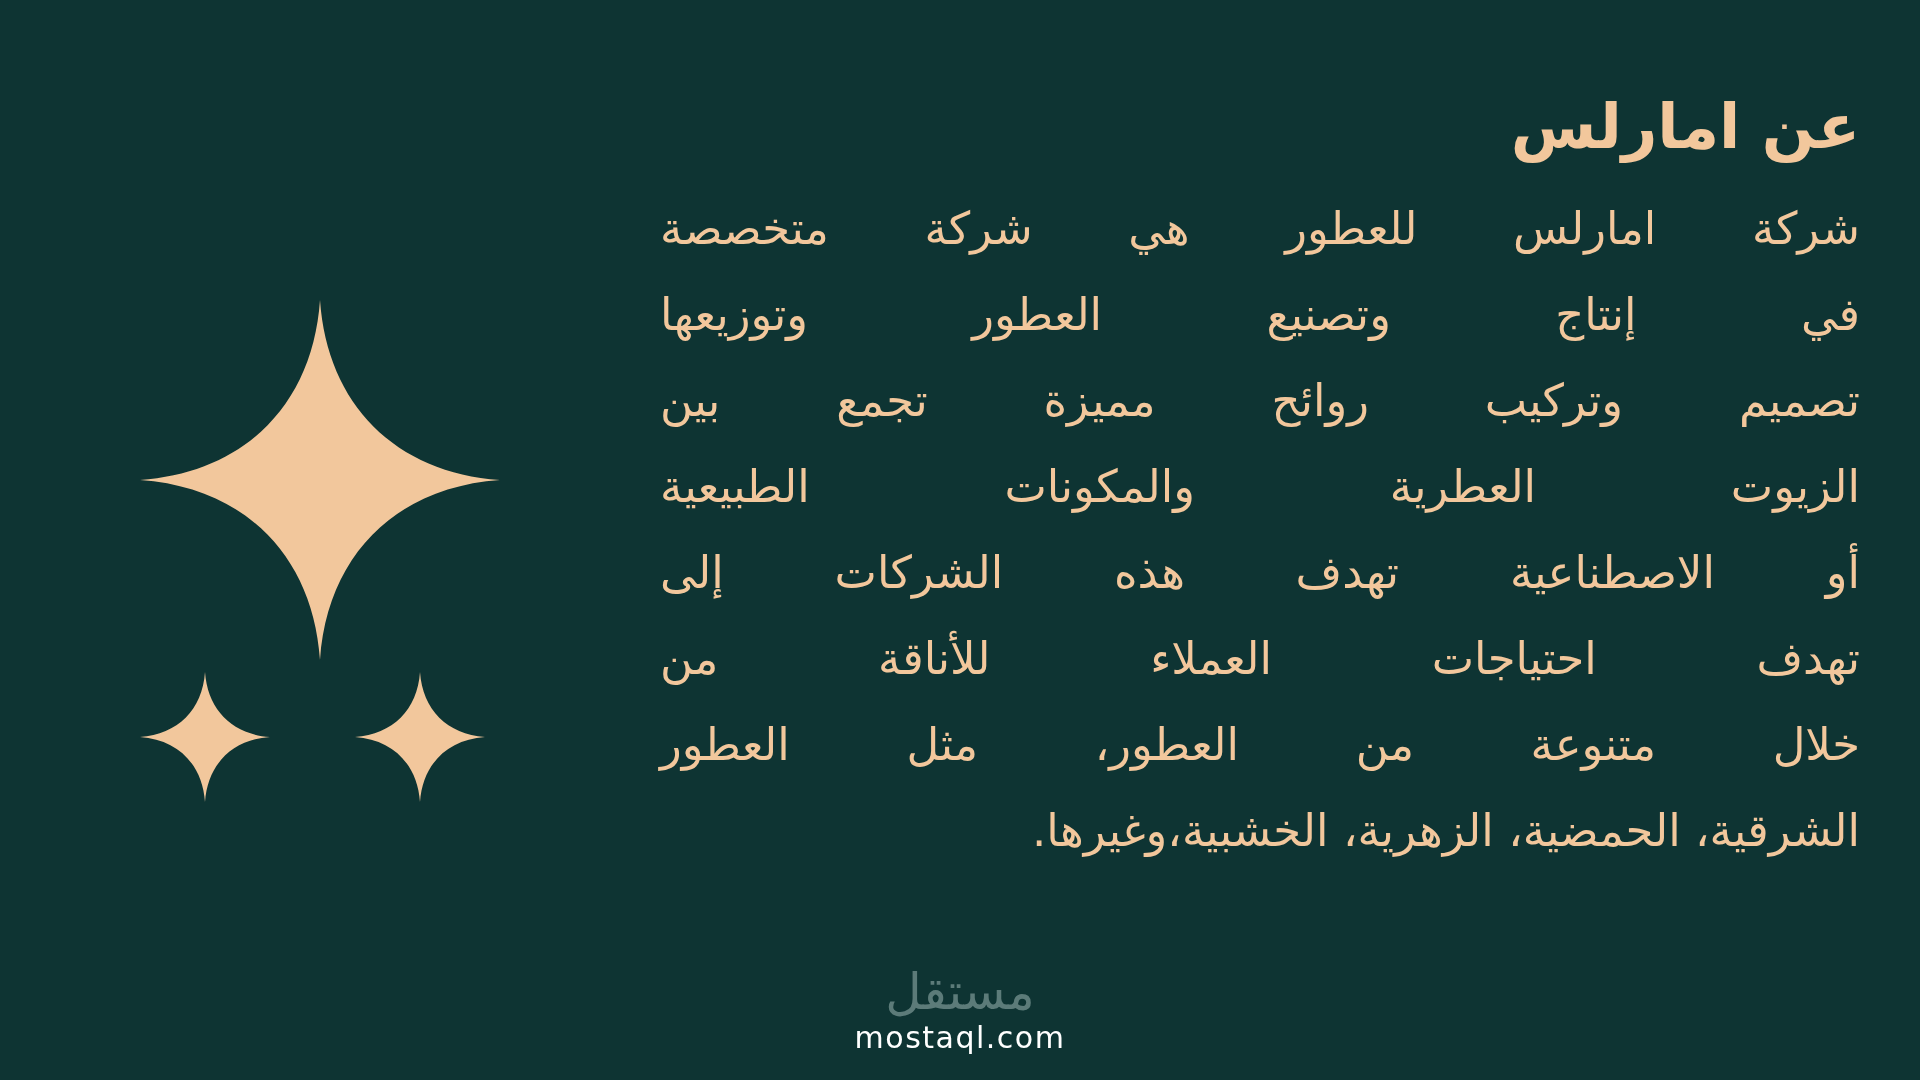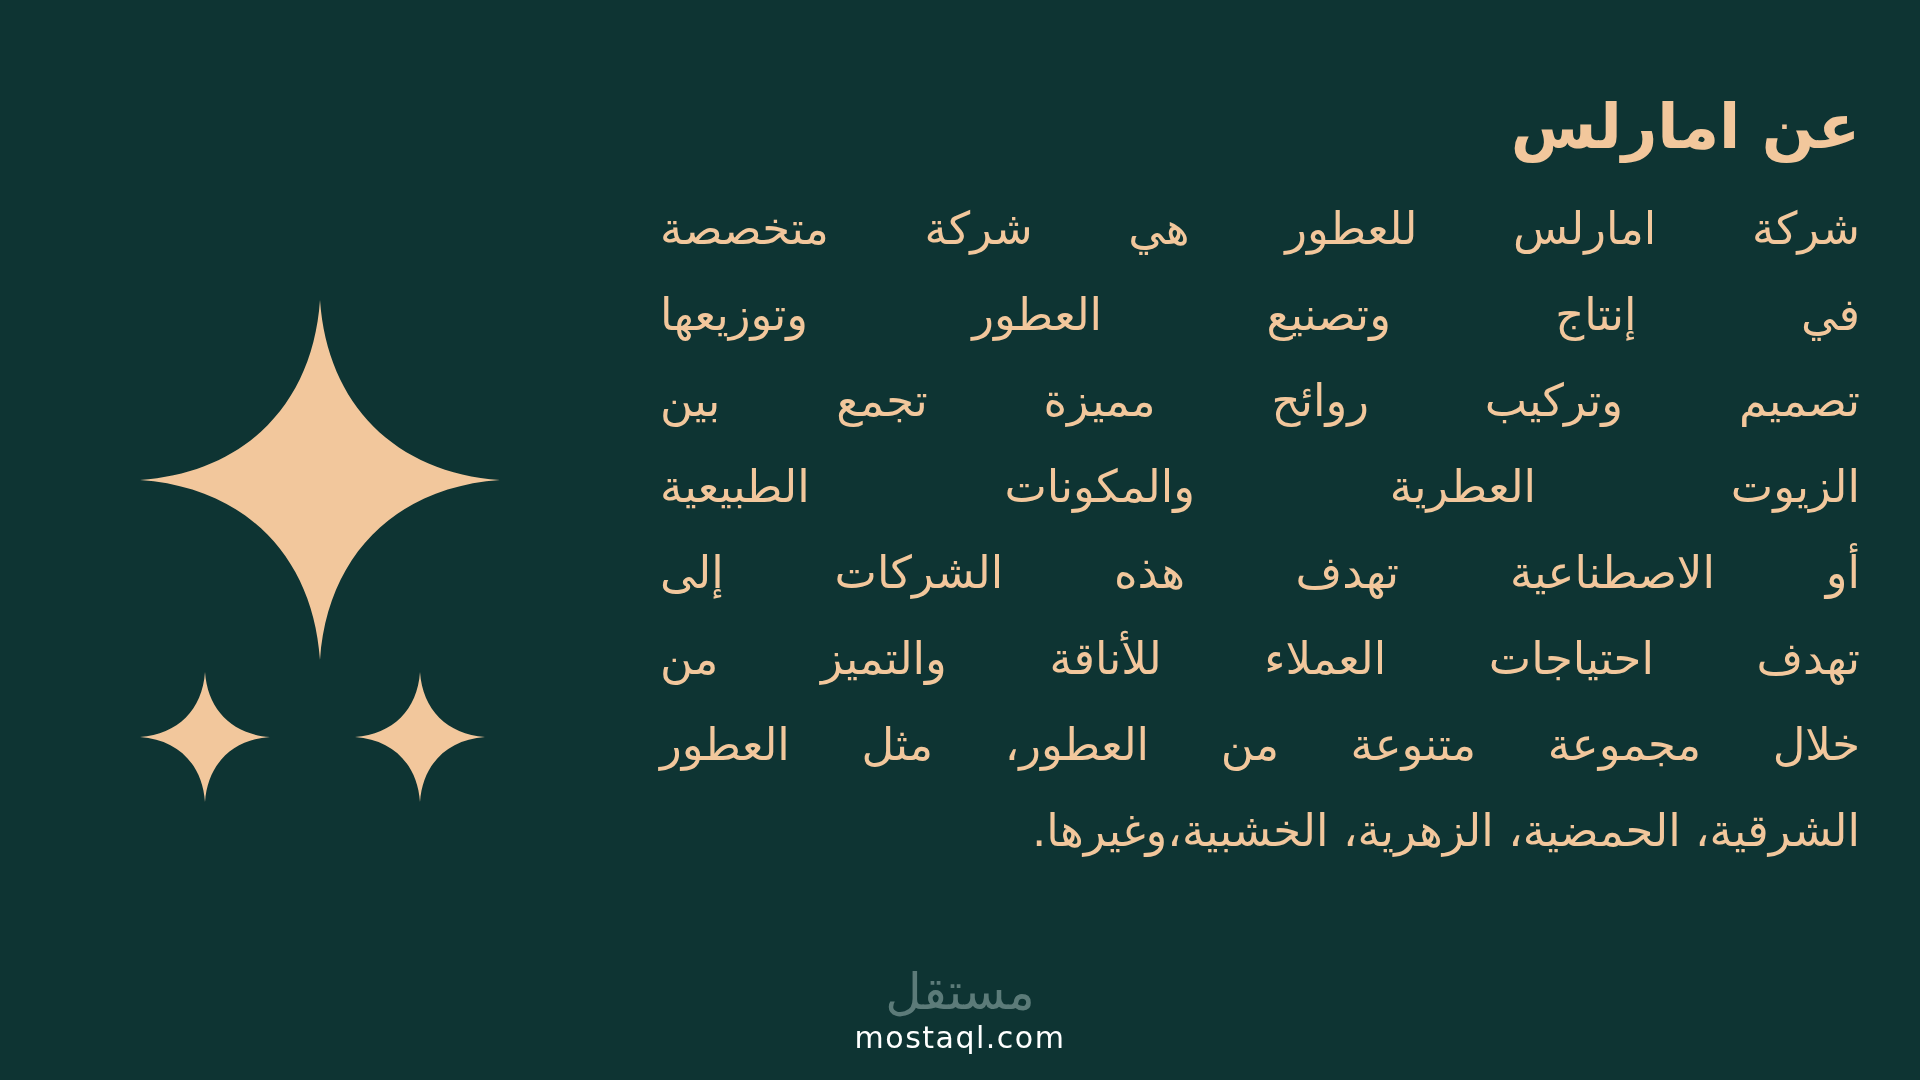--- a/index.html
+++ b/index.html
@@ -196,26 +196,24 @@
           <span class="w">تهدف</span>
           <span class="w">هذه</span>
           <span class="w">الشركات</span>
           <span class="w">إلى</span>
         </div>
       <div class="body-line">
           <span class="w">تهدف</span>
           <span class="w">احتياجات</span>
           <span class="w">العملاء</span>
           <span class="w">للأناقة</span>
-          <span class="w">والتميز</span>
           <span class="w">من</span>
         </div>
       <div class="body-line">
           <span class="w">خلال</span>
-          <span class="w">مجموعة</span>
           <span class="w">متنوعة</span>
           <span class="w">من</span>
           <span class="w">العطور،</span>
           <span class="w">مثل</span>
           <span class="w">العطور</span>
         </div>
       <div class="body-line last-line">
           <span class="w">الشرقية،</span>
           <span class="w" style="margin-right: 0.32em;">الحمضية،</span>
           <span class="w" style="margin-right: 0.32em;">الزهرية،</span>

